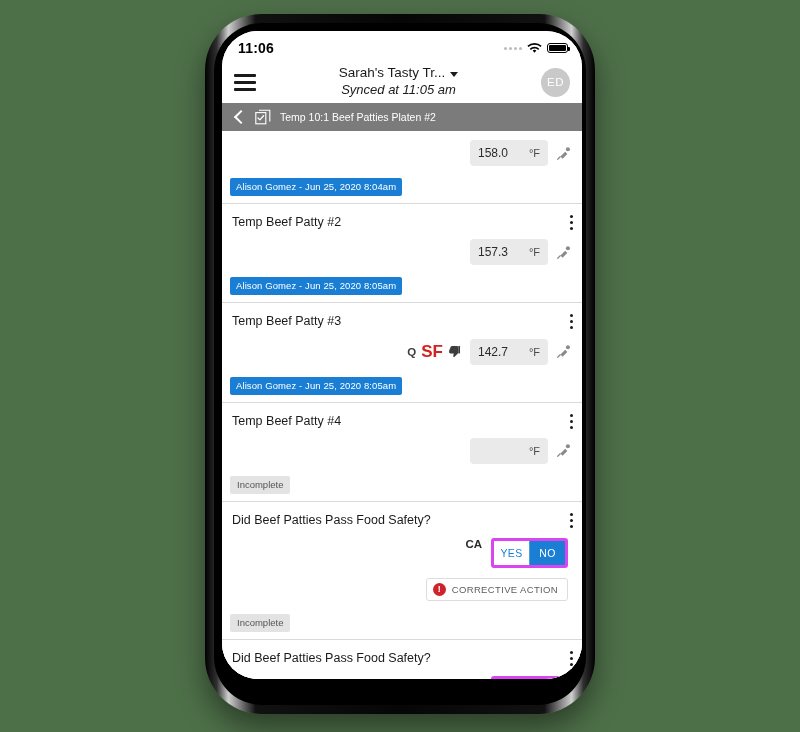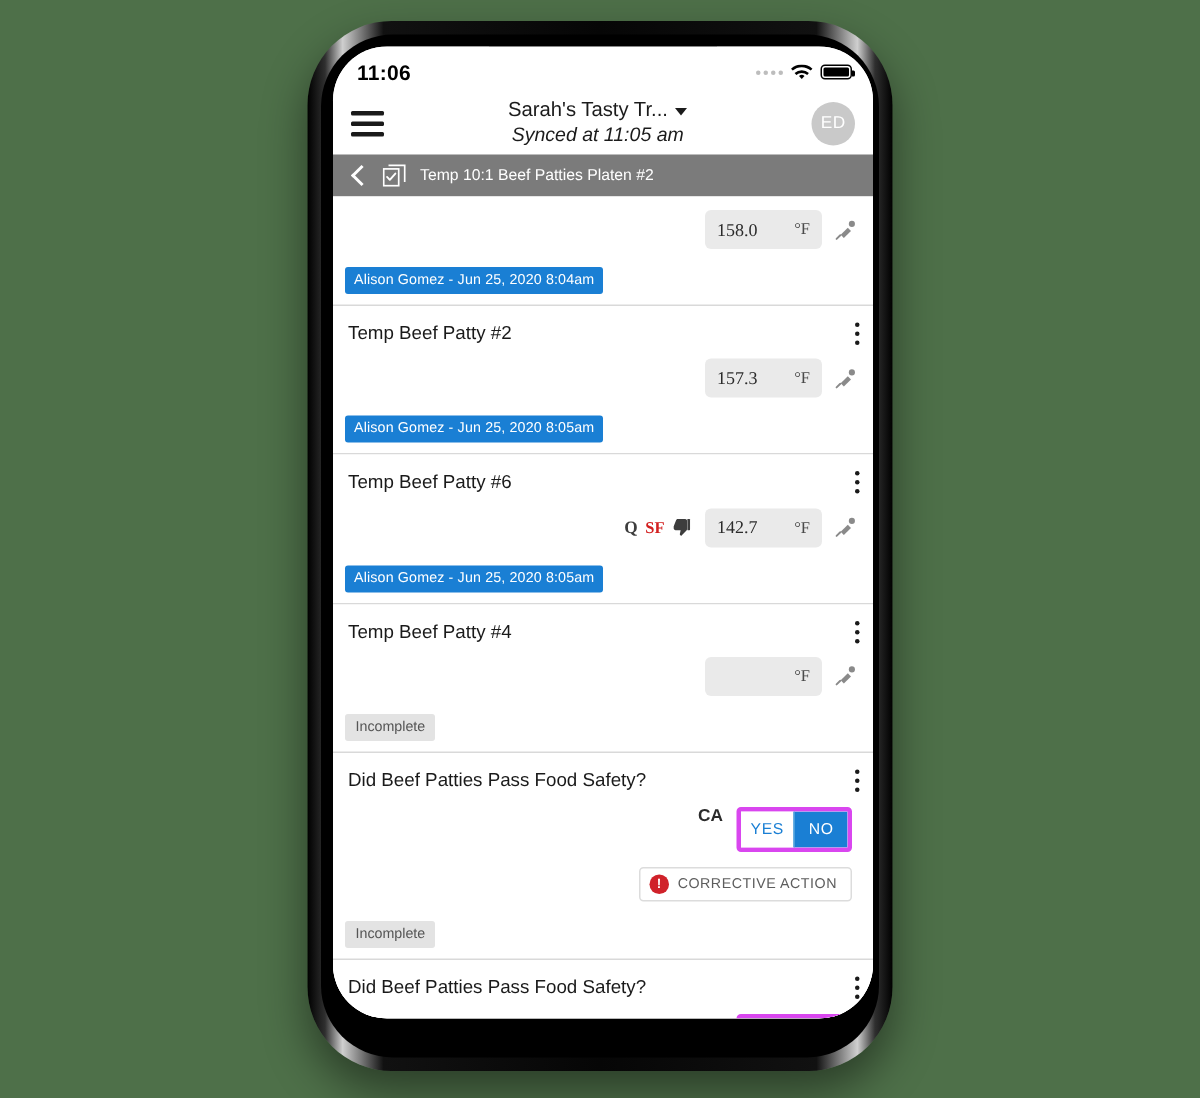--- a/index.html
+++ b/index.html
@@ -92,24 +92,24 @@
     height:548px;background:#fff;overflow:hidden;
   }
   .q-block{border-bottom:1px solid #d9d9d9;background:#fff;position:relative;}
   .q-title{font-size:12.5px;color:#1a1a1a;padding:10px 30px 0 10px;line-height:1.3;}
   .dots{
     position:absolute;right:9px;top:11px;
     display:flex;flex-direction:column;gap:3px;cursor:pointer;
   }
   .dots i{display:block;width:3px;height:3px;border-radius:50%;background:#1a1a1a;}
 
-  .value-row{display:flex;align-items:center;justify-content:flex-end;gap:7px;padding:9px 10px 10px 10px;font-family:Liberation Serif, serif;}
+  .value-row{display:flex;align-items:center;justify-content:flex-end;gap:7px;padding:9px 10px 10px 10px;}
   .flags{display:flex;align-items:center;gap:5px;margin-right:2px;}
   .flag-q{font-size:11.5px;color:#3d3d3d;font-weight:bold;}
-  .flag-sf{font-size:11px;color:#d32020;font-weight:bold;}
+  .flag-sf{font-size:17px;color:#d32020;font-weight:bold;}
   .thumb-down{display:inline-flex;align-items:center;}
 
   .temp-input{
     width:78px;height:26px;background:#eaeaea;border-radius:4px;
     display:flex;align-items:center;justify-content:space-between;
     padding:0 8px;box-sizing:border-box;cursor:text;
   }
   .temp-val{font-size:12px;color:#2b2b2b;}
   .temp-unit{font-size:11px;color:#4a4a4a;}
   .probe-icon{flex:0 0 auto;cursor:pointer;}
@@ -242,21 +242,21 @@
             <path d="M6.4 13.6l5.6-5.6 2.5 2.5-5.6 5.6z" fill="#8a8a8a"></path>
             <circle cx="15.2" cy="5.0" r="2.4" fill="#8a8a8a"></circle>
           </svg>
         </div>
         <div class="tag-row">
           <span class="user-tag">Alison Gomez - Jun 25, 2020 8:05am</span>
         </div>
       </div>
 
       <div class="q-block">
-        <div class="q-title">Temp Beef Patty #6</div>
+        <div class="q-title">Temp Beef Patty #3</div>
         <div class="dots">
             <i></i>
             <i></i>
             <i></i>
           </div>
         <div class="value-row">
           <div class="flags">
             <span class="flag-q">Q</span>
             <span class="flag-sf">SF</span>
             <span class="thumb-down">

